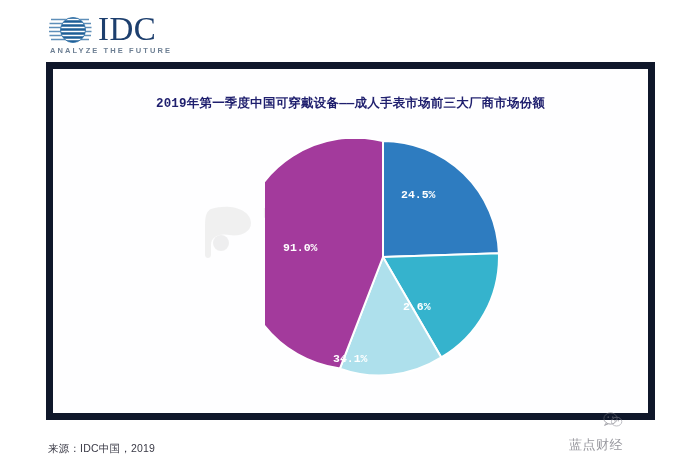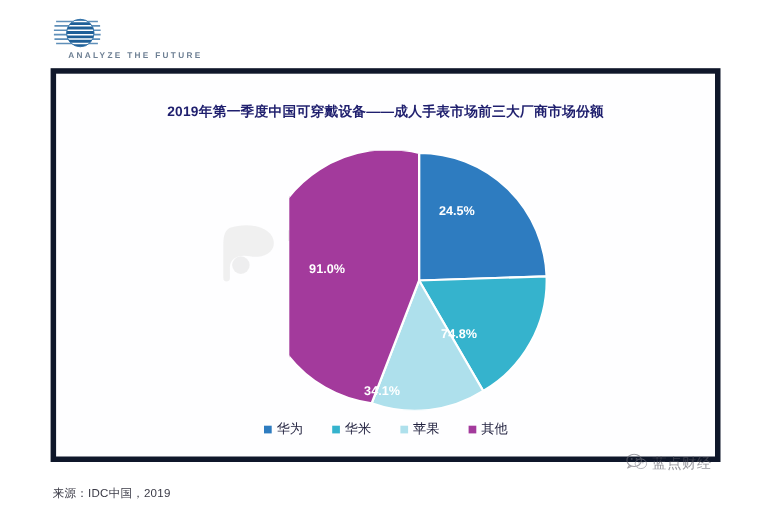--- a/index.html
+++ b/index.html
@@ -36,38 +36,39 @@
     top: -2px;
     font-family: "Liberation Serif", "DejaVu Serif", serif;
     font-size: 33px;
     font-weight: 400;
     letter-spacing: 0.5px;
     color: #1d3f6e;
     line-height: 38px;
   }
   #idc-tagline {
     position: absolute;
-    left: 14px;
+    left: 2px;
     top: 34px;
     font-size: 7.5px;
     letter-spacing: 2.1px;
     color: #6d7f93;
     font-weight: 600;
   }
 
   
   #chart-card {
     position: absolute;
     left: 46px;
     top: 62px;
     width: 609px;
     height: 358px;
     background: #fefeff;
-    border: 5px solid #0f172a;
+    border: 7px solid #0f172a;
     box-sizing: border-box;
+    font-family: Liberation Mono, monospace;
   }
 
   #chart-title {
     position: absolute;
     left: 0;
     right: 0;
     top: 26px;
     text-align: center;
     font-size: 12.5px;
     font-weight: bold;
@@ -156,23 +157,24 @@
     color: #3a3a46;
     letter-spacing: 0.2px;
   }
 
   
   #brand-watermark {
     position: absolute;
     left: 569px;
     top: 412px;
     display: flex;
-    align-items: flex-start;
+    align-items: flex-end;
     gap: 4px;
     opacity: 0.62;
+    flex-direction: column;
   }
   #brand-text {
     font-size: 13px;
     color: #555560;
     letter-spacing: 0.5px;
   }
 </style>
 </head>
 <body>
 
@@ -199,20 +201,21 @@
           <line x1="12" y1="9.5" x2="38" y2="9.5"></line>
           <line x1="12" y1="13.5" x2="38" y2="13.5"></line>
           <line x1="12" y1="17.5" x2="38" y2="17.5"></line>
           <line x1="12" y1="21.5" x2="38" y2="21.5"></line>
           <line x1="12" y1="25.5" x2="38" y2="25.5"></line>
         </g>
       </g>
       <circle cx="25" cy="16" r="12.5" fill="none" stroke="#2a6da6" stroke-width="0.8"></circle>
     </svg>
   </span>
+  <span id="idc-wordmark">IDC</span>
   <span id="idc-tagline">ANALYZE THE FUTURE</span>
 </div>
 
 <div id="chart-card">
 
   <div id="chart-title">2019年第一季度中国可穿戴设备——成人手表市场前三大厂商市场份额</div>
 
   <div id="watermark">
     <span id="watermark-mark">
       <svg width="60" height="58" viewBox="0 0 60 58" xmlns="http://www.w3.org/2000/svg">
@@ -229,43 +232,25 @@
       <path d="M118 118 L118 2 A116 116 0 0 1 233.9 114.2 Z" fill="#2e7cc0" stroke="#ffffff" stroke-width="2"></path>
 
       <path d="M118 118 L233.9 114.2 A116 116 0 0 1 176.3 218.4 Z" fill="#35b3cd" stroke="#ffffff" stroke-width="2"></path>
 
       <path d="M118 118 L176.3 218.4 A116 116 0 0 1 74.9 229.6 Z" fill="#aee0ec" stroke="#ffffff" stroke-width="2"></path>
 
       <path d="M118 118 L74.9 229.6 A116 116 0 1 1 118 2 Z" fill="#a33a9c" stroke="#ffffff" stroke-width="2"></path>
     </svg>
 
     <span class="slice-label" style="left:148px; top:49px;">24.5%</span>
-    <span class="slice-label" style="left:150px; top:161px;">74.8%</span>
+    <span class="slice-label" style="left:150px; top:161px;">2.6%</span>
     <span class="slice-label" style="left:80px; top:213px;">34.1%</span>
     <span class="slice-label" style="left:30px; top:102px;">91.0%</span>
   </div>
 
-  <div id="legend">
-    <div class="legend-item">
-      <span class="legend-swatch" style="background:#2e7cc0;"></span>
-      <span class="legend-label">华为</span>
-    </div>
-    <div class="legend-item">
-      <span class="legend-swatch" style="background:#35b3cd;"></span>
-      <span class="legend-label">华米</span>
-    </div>
-    <div class="legend-item">
-      <span class="legend-swatch" style="background:#aee0ec;"></span>
-      <span class="legend-label">苹果</span>
-    </div>
-    <div class="legend-item">
-      <span class="legend-swatch" style="background:#a33a9c;"></span>
-      <span class="legend-label">其他</span>
-    </div>
-  </div>
 </div>
 
 <div id="source-note">来源：IDC中国，2019</div>
 
 <div id="brand-watermark">
   <span>
     <svg width="20" height="16" viewBox="0 0 20 16" xmlns="http://www.w3.org/2000/svg">
       <ellipse cx="7.5" cy="6.5" rx="6.6" ry="5.6" fill="none" stroke="#6a6a74" stroke-width="1"></ellipse>
       <path d="M3.4 10.8 L1.6 13.4 L5 11.9" fill="none" stroke="#6a6a74" stroke-width="1" stroke-linejoin="round"></path>
       <circle cx="5.3" cy="5.2" r="0.85" fill="#6a6a74"></circle>

